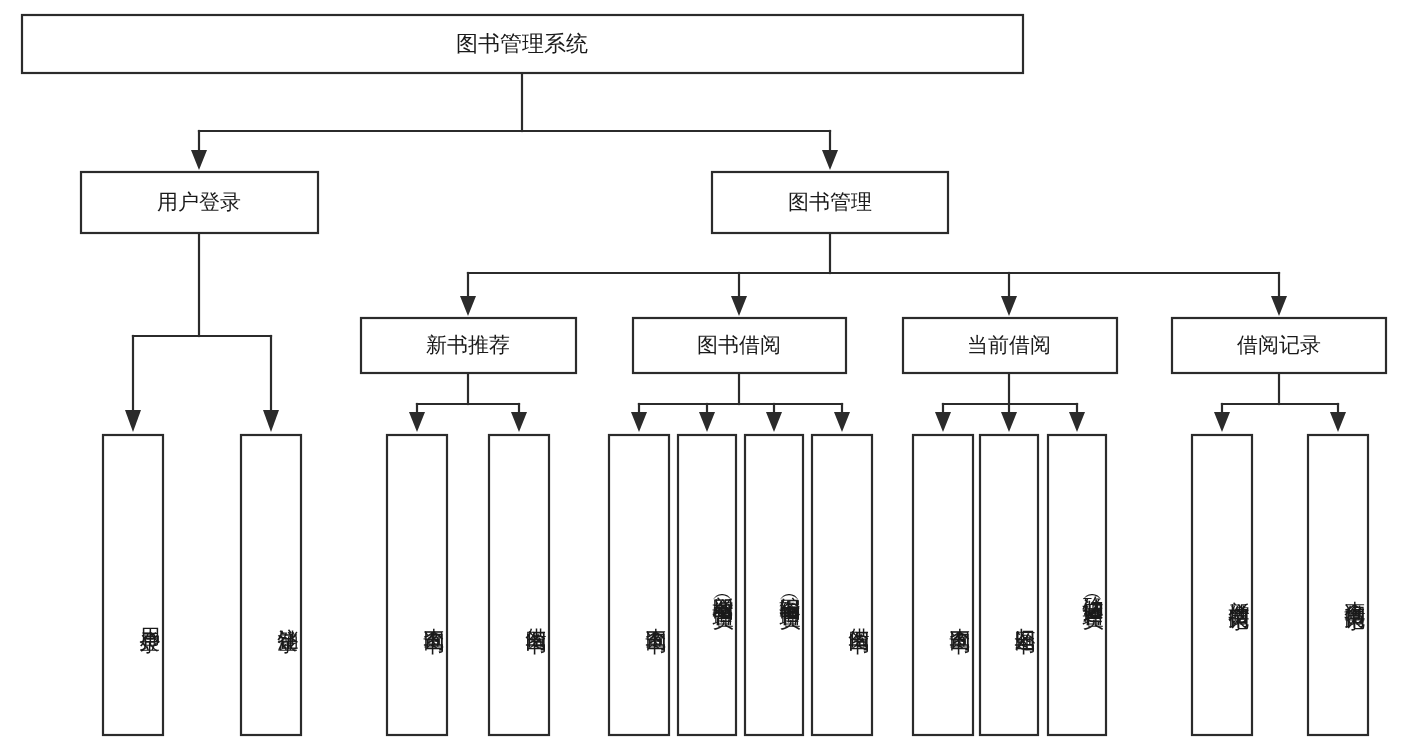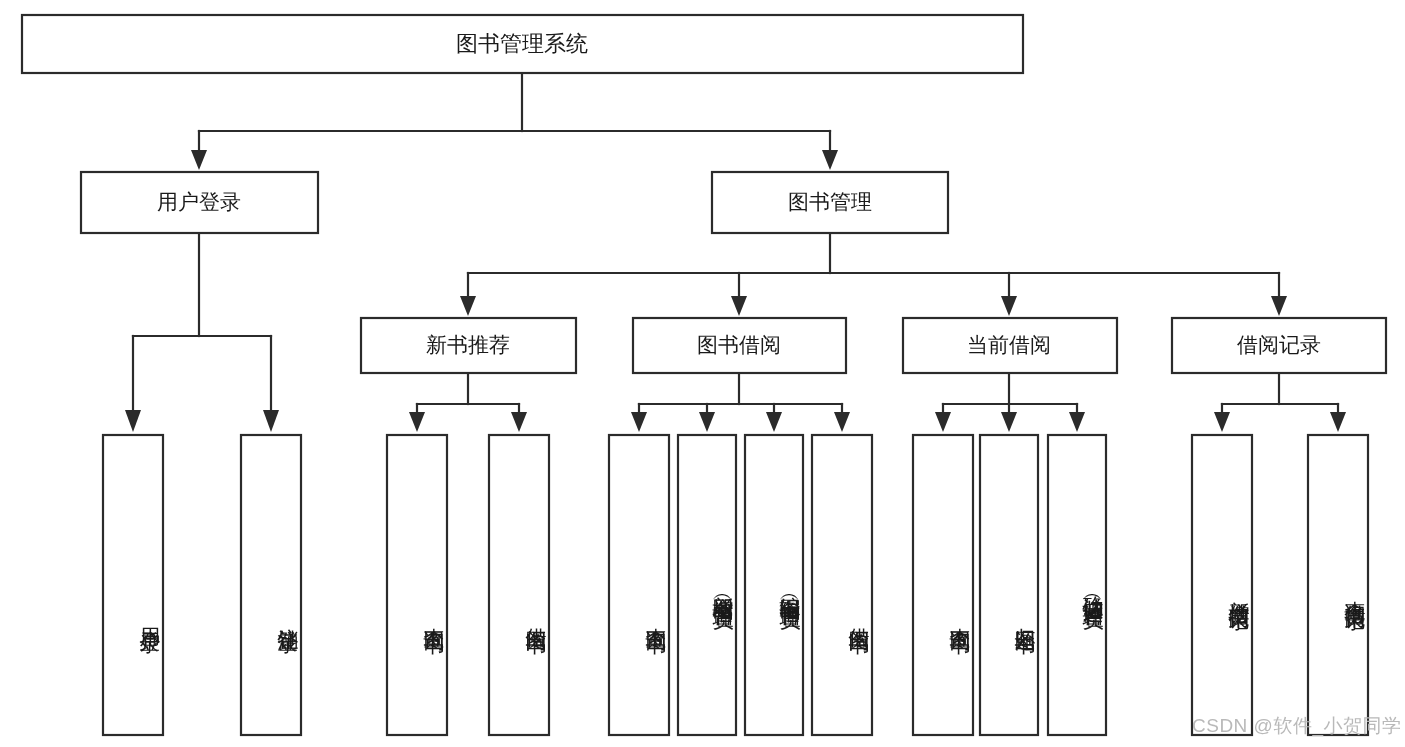--- a/index.html
+++ b/index.html
@@ -231,15 +231,14 @@
   <div class="vlabel" style="left:745px; top:443px; width:58px; height:290px;">编辑图书（管理员）</div>
   <div class="vlabel" style="left:812px; top:500px; width:60px; height:230px;">借阅图书</div>
 
   <div class="vlabel" style="left:913px; top:500px; width:60px; height:230px;">查询图书</div>
   <div class="vlabel" style="left:980px; top:500px; width:58px; height:230px;">归还图书</div>
   <div class="vlabel" style="left:1048px; top:443px; width:58px; height:290px;">确认归还（管理员）</div>
 
   <div class="vlabel" style="left:1192px; top:460px; width:60px; height:260px;">新增借阅记录</div>
   <div class="vlabel" style="left:1308px; top:460px; width:60px; height:260px;">查询借阅记录</div>
 
-  <div class="watermark" style="left:1192px; top:713px;">CSDN @软件_小贺同学</div>
 
 </div>
 
 </body></html>

